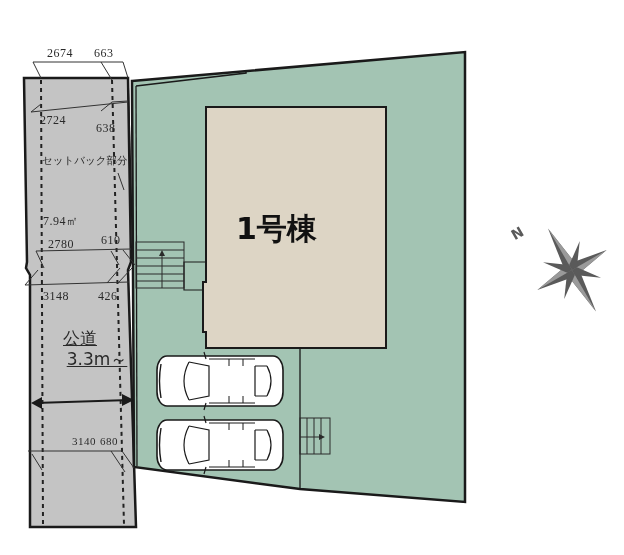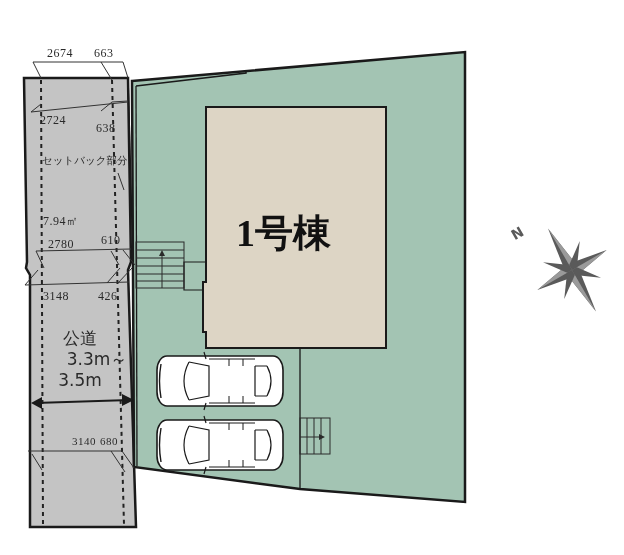--- a/index.html
+++ b/index.html
@@ -3,21 +3,21 @@
 <meta charset="utf-8">
 <style>
   html, body { margin: 0; padding: 0; background: #ffffff; }
   body { width: 624px; height: 555px; position: relative; overflow: hidden;
          font-family: "DejaVu Sans", "Liberation Sans", sans-serif; }
   #plan { position: absolute; left: 0; top: 0; }
   .lbl { position: absolute; color: #2a2a2a; white-space: nowrap; line-height: 1; }
   .dim { font-size: 12px; letter-spacing: 0.5px; font-family: Liberation Serif, serif; }
   .setback { font-size: 10.5px; }
   .road-title { font-size: 17px; text-align: center; }
-  .bldg-name { font-size: 38px; font-weight: bold; color: #111; font-family: Liberation Serif, serif; }
+  .bldg-name { font-size: 30px; font-weight: bold; color: #111; }
 </style>
 </head>
 <body>
 
 <svg id="plan" width="624" height="555" viewBox="0 0 624 555">
 
   <g>
     <polygon points="24,78 128,78 131,262 128,270 136,527 30,527 30,275 26,268 27,262" fill="#c4c4c4" stroke="#1a1a1a" stroke-width="2.5"></polygon>
 
     <line x1="128" y1="78" x2="133" y2="262" stroke="#1a1a1a" stroke-width="1.5"></line>
@@ -138,22 +138,21 @@
 <span class="lbl dim" style="left:96px;top:122px;">638</span>
 
 <span class="lbl setback" style="left:32px;top:155px;margin-left:10px;">セットバック部分</span>
 <span class="lbl dim" style="left:43px;top:170px;margin-top:45px;">7.94㎡</span>
 
 <span class="lbl dim" style="left:48px;top:238px;">2780</span>
 <span class="lbl dim" style="left:101px;top:234px;">610</span>
 <span class="lbl dim" style="left:43px;top:290px;">3148</span>
 <span class="lbl dim" style="left:98px;top:290px;">426</span>
 
-<div class="lbl road-title" style="left:30px;top:330px;width:100px;">
+<div class="lbl road-title" style="left:30px;top:330px;width:100px;text-decoration:underline;">
   <div>公道</div>
   <div style="margin-top:4px;padding-left:34px;">3.3m～</div>
-  <div style="margin-top:4px;">3.5m</div>
 </div>
 
 <span class="lbl dim" style="left:48px;top:436px;font-size:11px;margin-left:24px;">3140</span>
 <span class="lbl dim" style="left:100px;top:436px;font-size:11px;">680</span>
 
 <span class="lbl bldg-name" style="left:236px;top:214px;">1号棟</span>
 
 </body></html>

